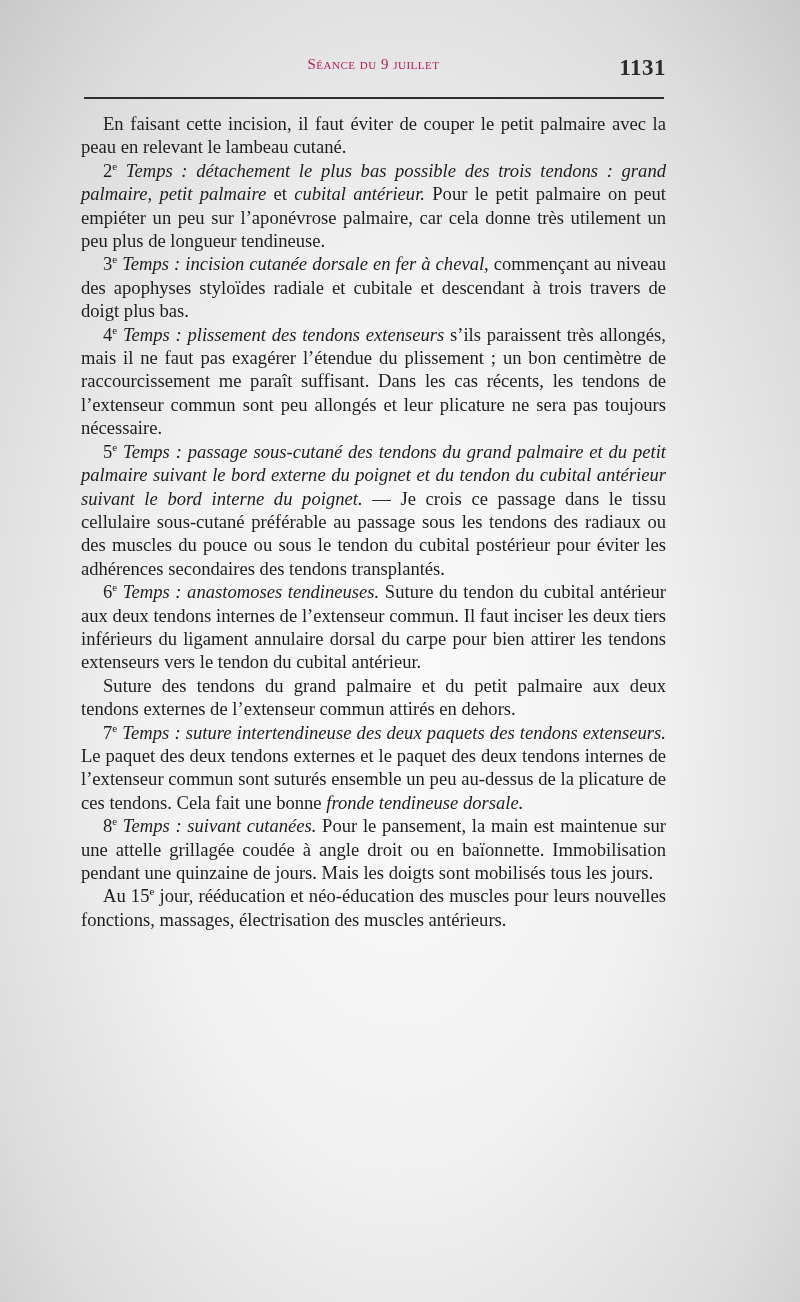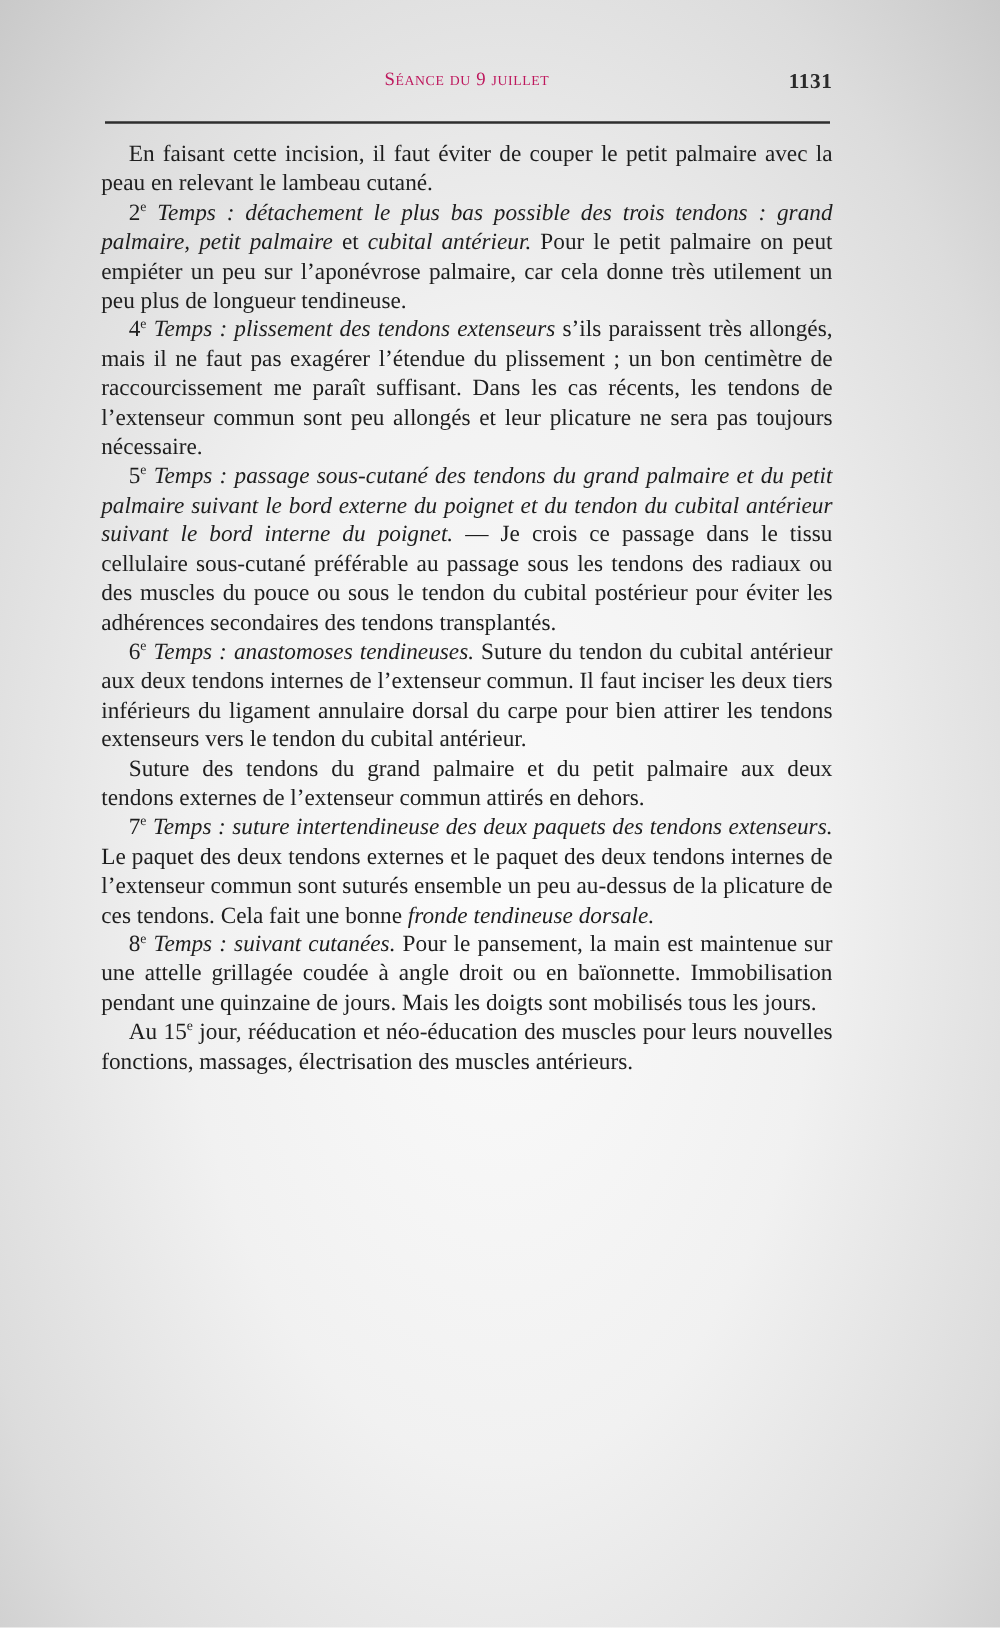--- a/index.html
+++ b/index.html
@@ -13,21 +13,21 @@
   .page { position:absolute; left:81px; top:0; width:585px; }
   .running-head {
     position:absolute; top:56px; left:0; width:585px; height:24px;
     font-size:15px; letter-spacing:0.5px;
   }
   .running-head .title {
     position:absolute; left:0; right:0; text-align:center;
     font-variant: small-caps; color:#be185d;
   }
   .running-head .folio {
-    position:absolute; right:0; top:-1px; font-size:17px; font-weight:bold; color:#2a2a2a;
+    position:absolute; right:0; top:-1px; font-size:23px; font-weight:bold; color:#2a2a2a;
   }
   .rule {
     position:absolute; top:97px; left:3px; width:580px; height:2px;
     background:#2e2e2e;
   }
   .body-text {
     position:absolute; top:112px; left:0; width:585px;
     font-size:18.6px; line-height:23.4px; text-align:justify;
     text-align-last:left;
   }
@@ -41,20 +41,21 @@
 
 <div class="page">
   <div class="running-head">
     <span class="title">Séance du 9 juillet</span>
     <span class="folio">1131</span>
   </div>
   <div class="rule"></div>
   <div class="body-text" id="body-text">
       <p><span>En faisant cette incision, il faut éviter de couper le petit palmaire avec la peau en relevant le lambeau cutané.</span></p>
       <p><span>2</span><sup>e</sup><i> Temps : détachement le plus bas possible des trois tendons : grand palmaire, petit palmaire</i><span> et </span><i>cubital antérieur.</i><span> Pour le petit palmaire on peut empiéter un peu sur l’aponévrose palmaire, car cela donne très utilement un peu plus de longueur tendineuse.</span></p>
+      <p><span>3</span><sup>e</sup><i> Temps : incision cutanée dorsale en fer à cheval</i><span>, commençant au niveau des apophyses styloïdes radiale et cubitale et descendant à trois travers de doigt plus bas.</span></p>
       <p><span>4</span><sup>e</sup><i> Temps : plissement des tendons extenseurs</i><span> s’ils paraissent très allongés, mais il ne faut pas exagérer l’étendue du plissement ; un bon centimètre de raccourcissement me paraît suffisant. Dans les cas récents, les tendons de l’extenseur commun sont peu allongés et leur plicature ne sera pas toujours nécessaire.</span></p>
       <p><span>5</span><sup>e</sup><i> Temps : passage sous-cutané des tendons du grand palmaire et du petit palmaire suivant le bord externe du poignet et du tendon du cubital antérieur suivant le bord interne du poignet.</i><span> — Je crois ce passage dans le tissu cellulaire sous-cutané préférable au passage sous les tendons des radiaux ou des muscles du pouce ou sous le tendon du cubital postérieur pour éviter les adhérences secondaires des tendons transplantés.</span></p>
       <p><span>6</span><sup>e</sup><i> Temps : anastomoses tendineuses.</i><span> Suture du tendon du cubital antérieur aux deux tendons internes de l’extenseur commun. Il faut inciser les deux tiers inférieurs du ligament annulaire dorsal du carpe pour bien attirer les tendons extenseurs vers le tendon du cubital antérieur.</span></p>
       <p><span>Suture des tendons du grand palmaire et du petit palmaire aux deux tendons externes de l’extenseur commun attirés en dehors.</span></p>
       <p><span>7</span><sup>e</sup><i> Temps : suture intertendineuse des deux paquets des tendons extenseurs.</i><span> Le paquet des deux tendons externes et le paquet des deux tendons internes de l’extenseur commun sont suturés ensemble un peu au-dessus de la plicature de ces tendons. Cela fait une bonne </span><i>fronde tendineuse dorsale.</i></p>
       <p><span>8</span><sup>e</sup><i> Temps : suivant cutanées.</i><span> Pour le pansement, la main est maintenue sur une attelle grillagée coudée à angle droit ou en baïonnette. Immobilisation pendant une quinzaine de jours. Mais les doigts sont mobilisés tous les jours.</span></p>
       <p><span>Au 15</span><sup>e</sup><span> jour, rééducation et néo-éducation des muscles pour leurs nouvelles fonctions, massages, électrisation des muscles antérieurs.</span></p>
     </div>
 </div>
 

